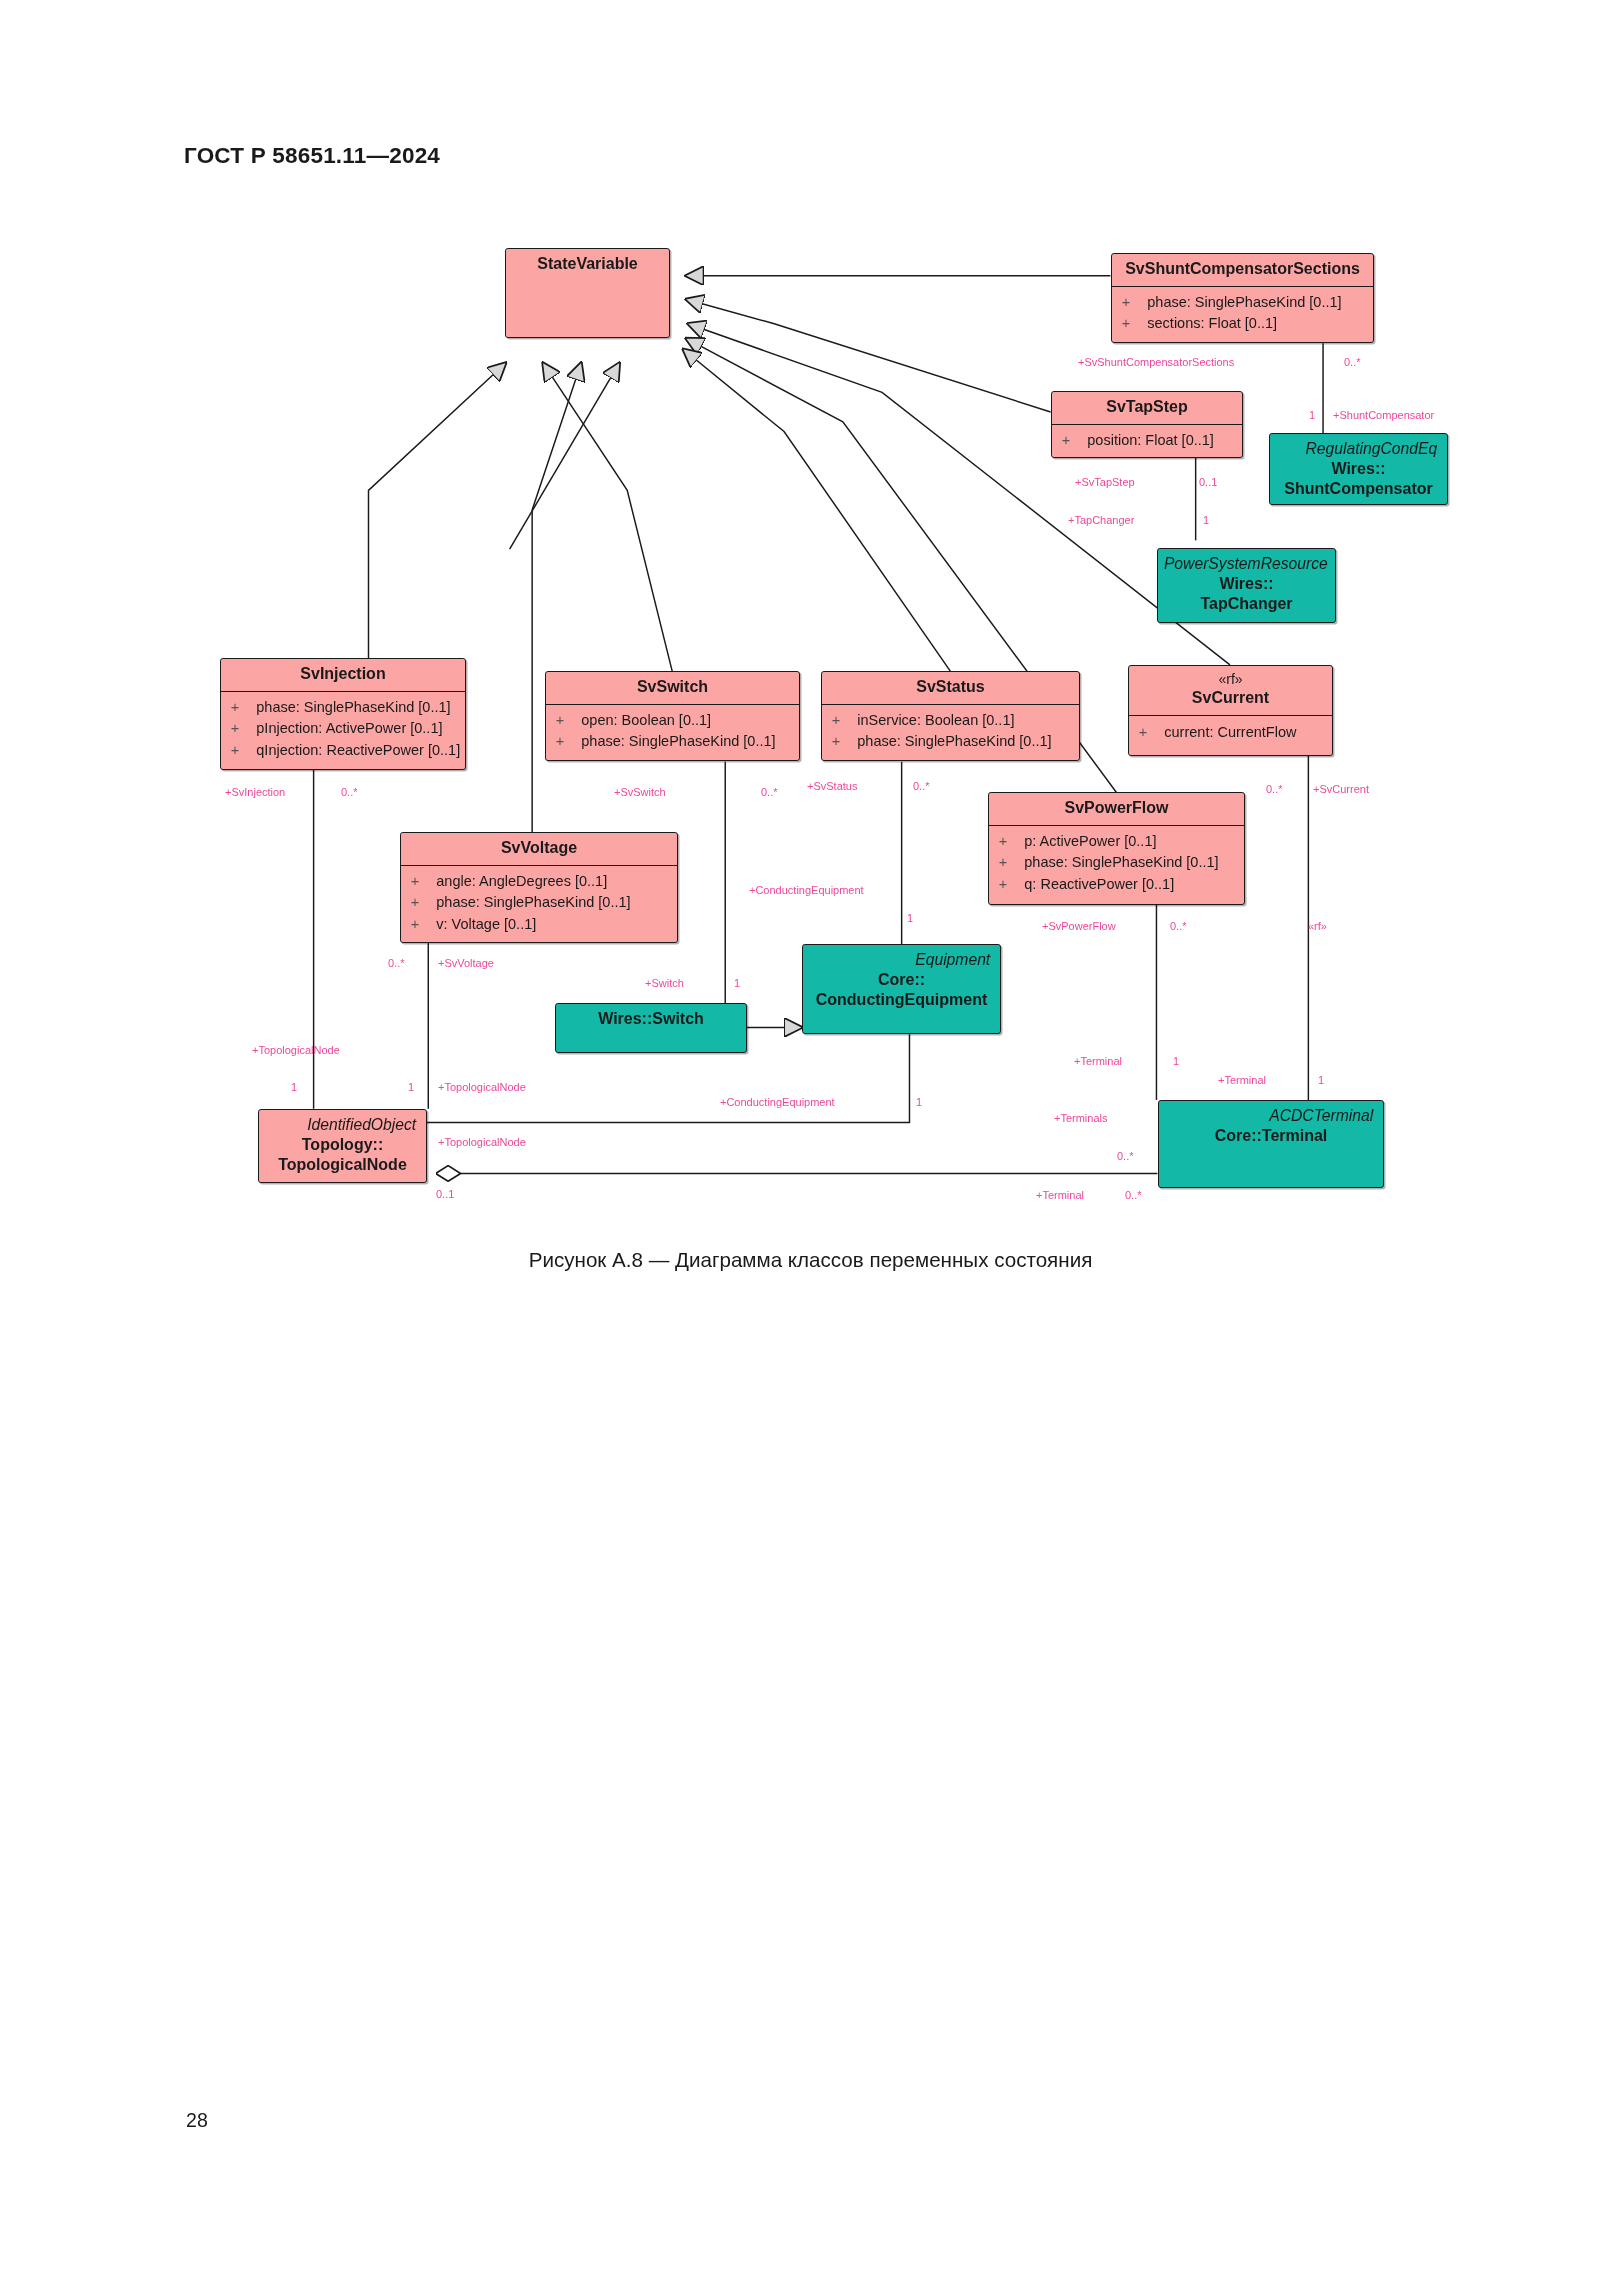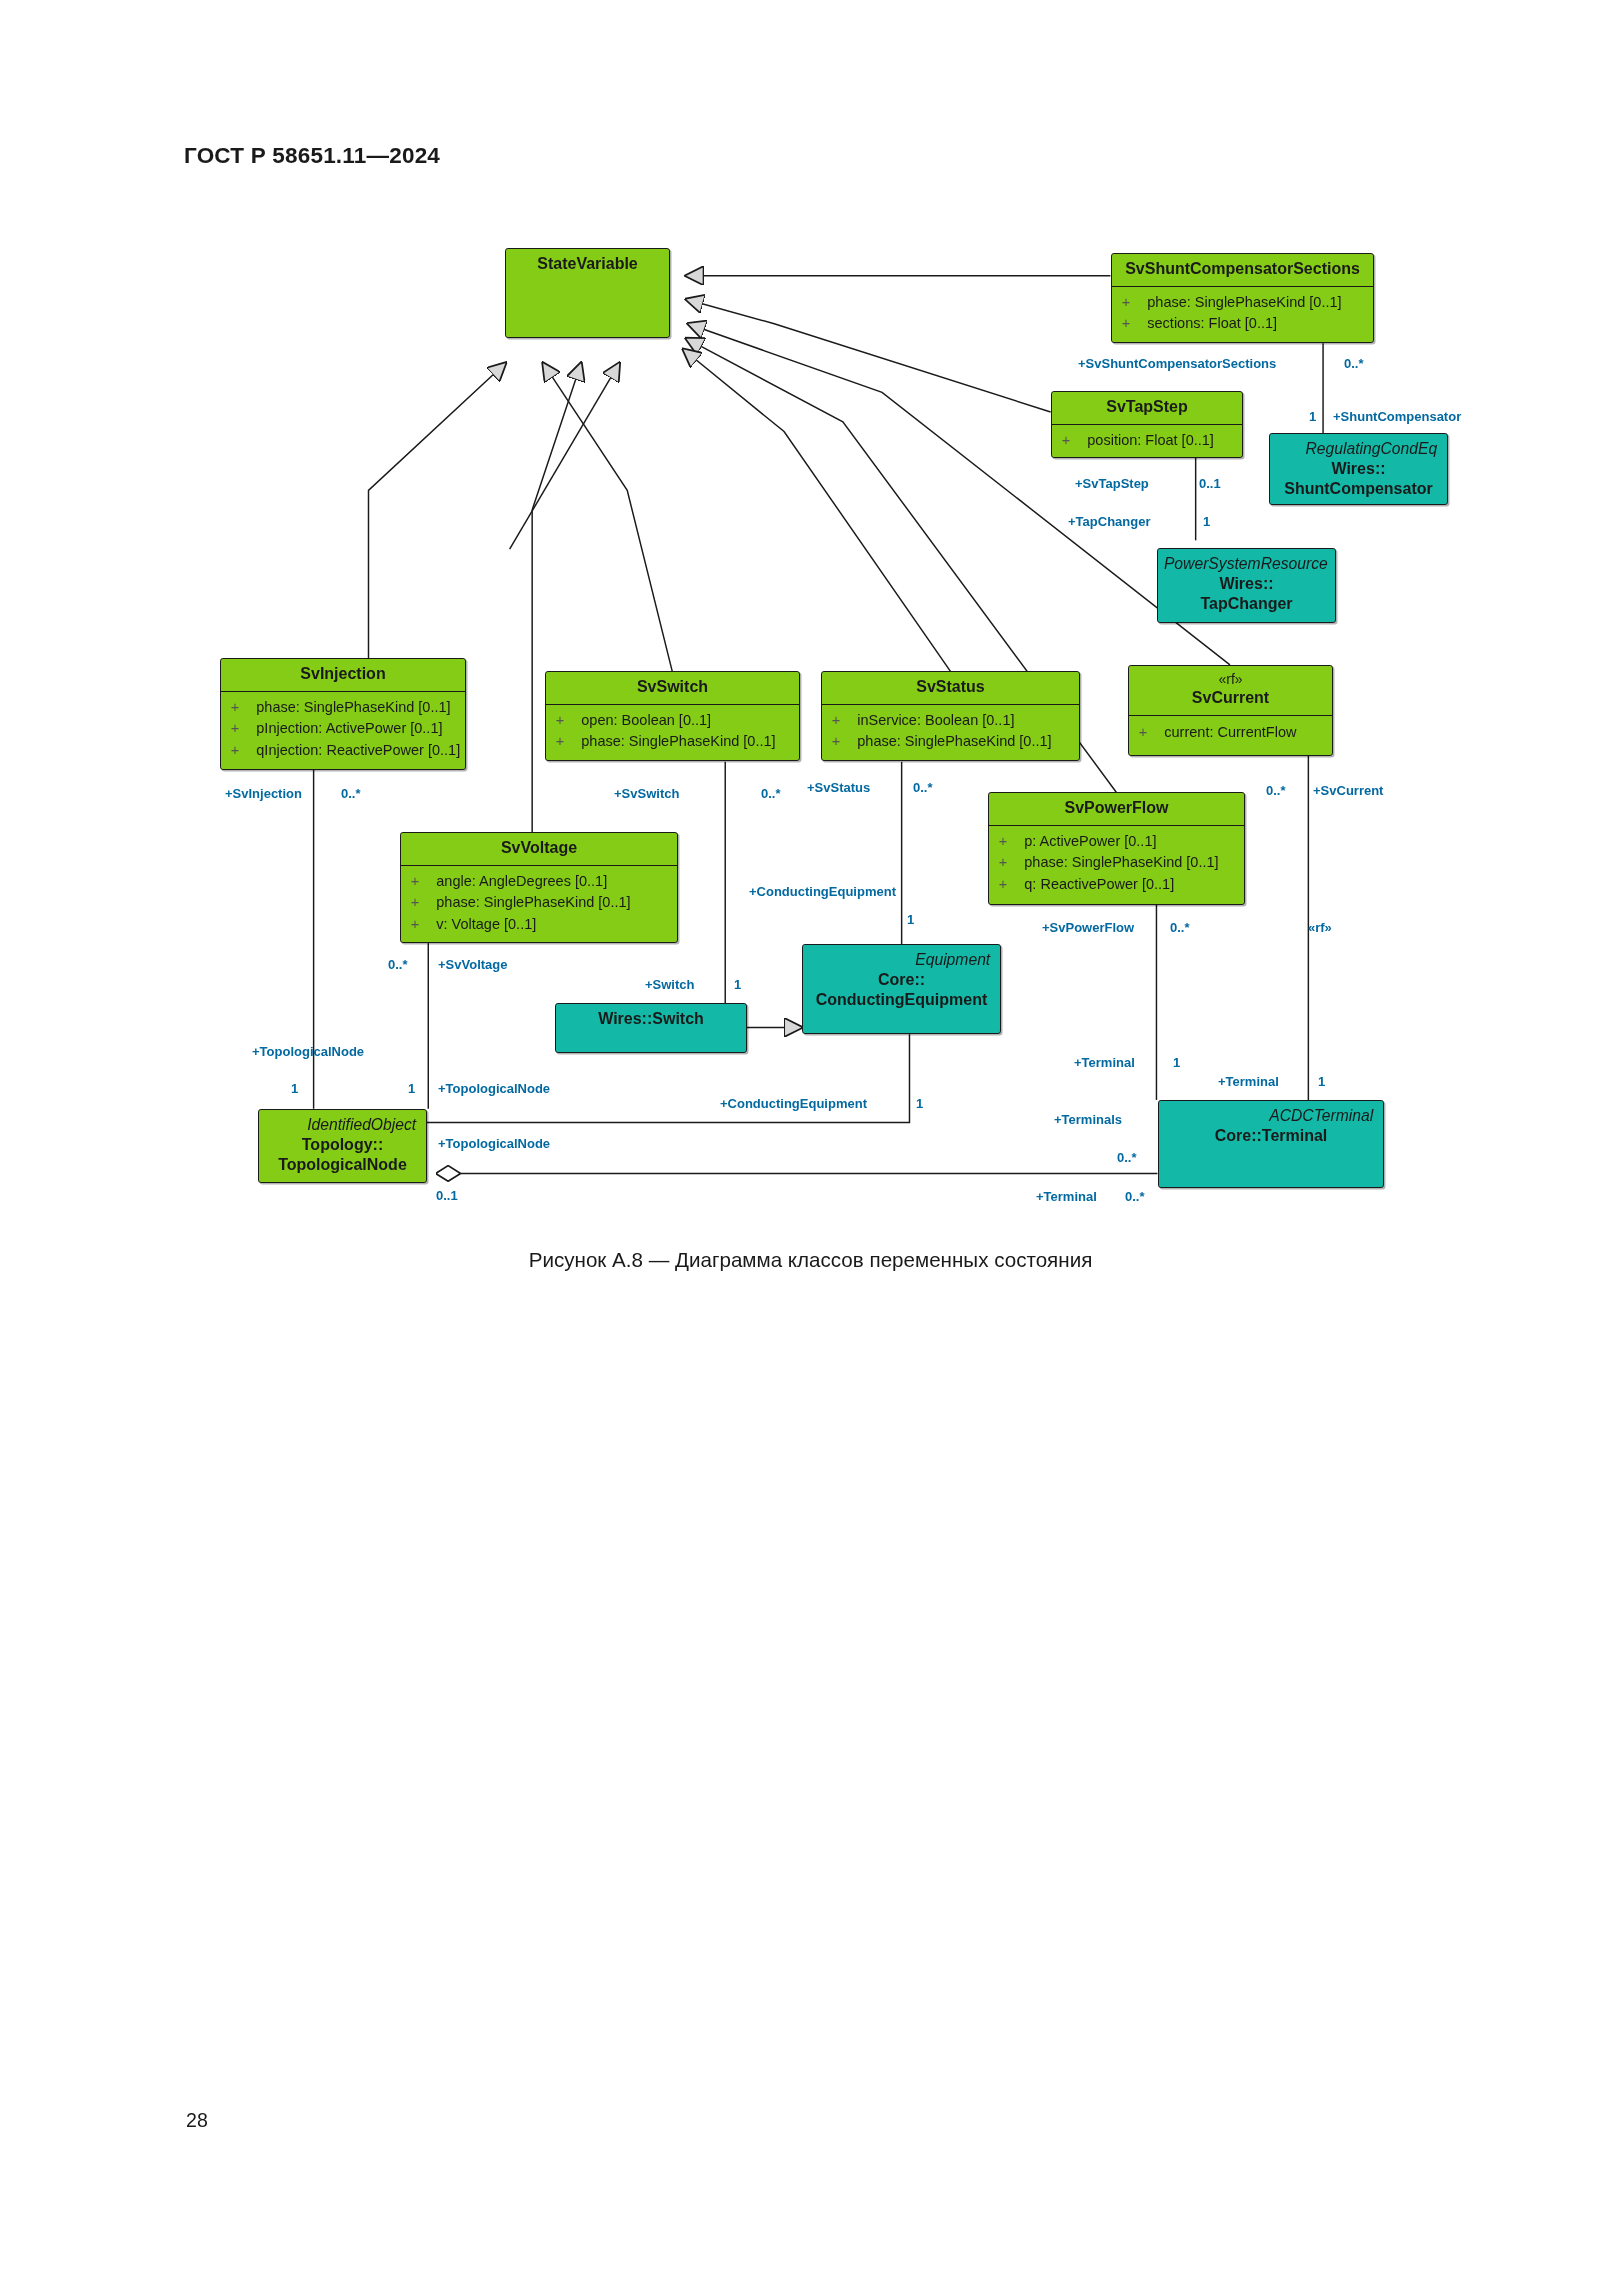--- a/index.html
+++ b/index.html
@@ -56,21 +56,21 @@
     width: 1621px;
     height: 2293px;
     pointer-events: none;
   }
 
   
   .uml-class {
     position: absolute;
     box-sizing: border-box;
     border: 1.6px solid #1a1a1a;
-    background: #84cc16;
+    background: #fca5a5;
     border-radius: 2.9px;
     box-shadow: 1.5px 1.5px 0 rgba(0,0,0,0.30);
     overflow: hidden;
     z-index: 5;
   }
   .uml-class.shaded {
     background: #14b8a6;
   }
   .uml-head {
     box-sizing: border-box;
@@ -112,26 +112,25 @@
   }
   .uml-attr .vis {
     width: 25.5px;
     flex: 0 0 25.5px;
     color: #555;
   }
 
   
   .assoc-label {
     position: absolute;
-    font-size: 13px;
+    font-size: 11px;
     line-height: 1;
     white-space: nowrap;
-    color: #0369a1;
+    color: #ec4899;
     z-index: 6;
-    font-weight: bold;
   }
 </style>
 </head>
 <body>
 
 <div id="diagram">
 
   <svg id="edges" viewBox="0 0 1654 2339" xmlns="http://www.w3.org/2000/svg">
     <defs>
       <marker id="genArrow" viewBox="0 0 12 12" refX="11" refY="6" markerWidth="13" markerHeight="13" orient="auto-start-reverse">

